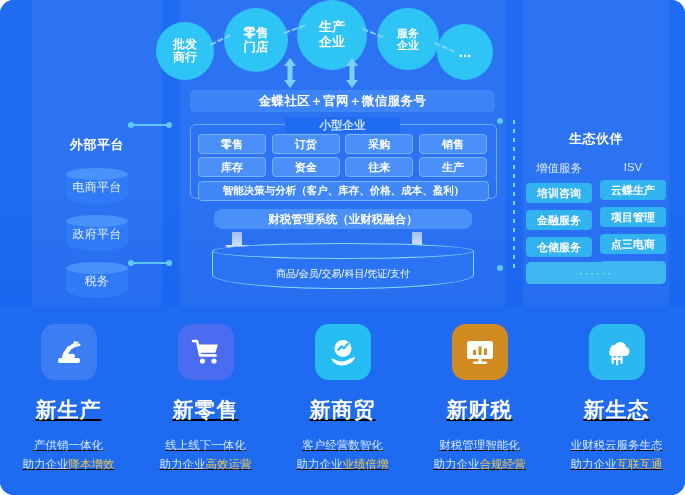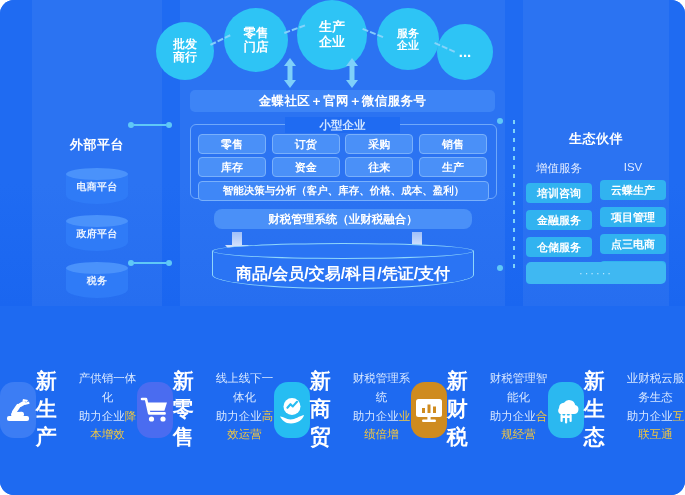--- a/index.html
+++ b/index.html
@@ -29,22 +29,22 @@
   .panel{position:absolute;margin-top:40px;}
   .panel-title{color:#ffffff;font-weight:bold;font-size:13px;text-align:center;letter-spacing:.5px;}
 
   
   .cyl{position:relative;width:62px;height:38px;margin:0 auto 9px auto;}
   .cyl .body{position:absolute;left:0;top:6px;width:62px;height:30px;background:#2f7bf7;
              border-radius:0 0 31px 31px/0 0 9px 9px;}
   .cyl .top{position:absolute;left:0;top:0;width:62px;height:12px;background:#4a92fb;
             border-radius:50%;}
   .cyl .lbl{position:absolute;left:0;top:0;width:62px;height:38px;display:flex;
-            align-items:center;justify-content:center;color:#eaf3ff;font-size:10px;
-            font-weight:bold;letter-spacing:.3px;}
+            align-items:center;justify-content:center;color:#eaf3ff;font-size:12px;
+            font-weight:normal;letter-spacing:.3px;}
 
   
   #center-head{position:absolute;left:190px;top:90px;width:305px;height:22px;
                background:#3d84f6;border-radius:5px;display:flex;align-items:center;
                justify-content:center;color:#fff;font-size:12.5px;font-weight:bold;letter-spacing:.4px;}
   #center-box{position:absolute;left:190px;top:124px;width:305px;height:73px;
               border:1px solid #6fa8fa;border-radius:6px;}
   #sme-tag{position:absolute;left:285px;top:117px;width:115px;height:16px;background:#1f6bf2;
            display:flex;align-items:center;justify-content:center;color:#cfe4ff;font-size:11.5px;
            font-weight:bold;}
@@ -61,43 +61,43 @@
   .bigarrow{position:absolute;width:26px;height:26px;}
   
   #db{position:absolute;left:212px;top:243px;width:262px;height:50px;}
   #db .dbtop{position:absolute;left:0;top:0;width:262px;height:16px;
              border:1.3px solid #8fd6fb;border-radius:50%;background:#2a74f4;box-sizing:border-box;}
   #db .dbbody{position:absolute;left:0;top:8px;width:262px;height:38px;
               border-left:1.3px solid #8fd6fb;border-right:1.3px solid #8fd6fb;
               border-bottom:1.3px solid #8fd6fb;border-radius:0 0 131px 131px/0 0 14px 14px;
               background:#2a74f4;box-sizing:border-box;}
   #db .dblbl{position:absolute;left:0;top:12px;width:262px;height:38px;display:flex;
-             align-items:center;justify-content:center;color:#ffffff;font-size:16px;font-weight:bold;}
+             align-items:center;justify-content:center;color:#ffffff;font-size:10px;font-weight:normal;}
 
   
   .colhead{color:#dfeaff;font-size:11.5px;text-align:center;font-weight:normal;}
   .pill{width:66px;height:20px;background:#31b3f0;border-radius:4px;display:flex;
         align-items:center;justify-content:center;color:#ffffff;font-size:11px;font-weight:bold;
         margin-bottom:7px;}
   #dots-bar{position:absolute;left:526px;top:262px;width:140px;height:22px;background:#3fb8f2;
             border-radius:5px;display:flex;align-items:center;justify-content:center;
             color:#bfe8ff;font-size:11px;letter-spacing:2px;}
 
   
   .conn{position:absolute;height:6px;display:flex;align-items:center;}
   .conn i{display:block;width:6px;height:6px;border-radius:50%;background:#5fc8f7;}
   .conn u{display:block;flex:1;height:1.5px;background:#5fc8f7;text-decoration:none;}
   .vdots{position:absolute;width:2px;background:repeating-linear-gradient(
             180deg,#7fd2f8 0 4px,transparent 4px 9px);}
 
   
   #bottom-area{position:absolute;left:0;top:306px;width:685px;height:189px;
                background:#1e6af1;}
-  .bcol{position:absolute;top:0;width:137px;height:189px;display:flex;flex-direction:row;
-        align-items:center;}
+  .bcol{position:absolute;top:0;width:137px;height:189px;display:flex;flex-direction:column;
+        align-items:center;text-decoration:underline;}
   .bicon{width:56px;height:56px;border-radius:14px;margin-top:18px;
          display:flex;align-items:center;justify-content:center;}
   .btitle{color:#ffffff;font-size:21px;font-weight:bold;margin-top:16px;letter-spacing:1px;}
   .bsub{color:#d7e7ff;font-size:11.5px;margin-top:12px;text-align:center;line-height:1.65;}
   .bsub em{font-style:normal;}
 </style>
 </head>
 <body>
 
 <div id="root">
@@ -305,21 +305,21 @@
     <div class="bcol" style="left:274px;">
       <div class="bicon" style="background:#26bdf2;">
         <svg width="34" height="34" viewBox="0 0 34 34">
           <circle cx="17" cy="13.5" r="8.5" fill="#ffffff"></circle>
           <path d="M12.4 14.8 l3.1 -3.6 2.3 2.2 4.2 -4.6" stroke="#26bdf2" stroke-width="2.1" fill="none" stroke-linecap="round" stroke-linejoin="round"></path>
           <path d="M5 23.5 c4 0 6 3 10.5 3 c5 0 8.5 -3.5 13.5 -4.5 c-1 4.5 -6.5 8.5 -13 8.5 c-6 0 -9 -3.5 -11 -7 z" fill="#ffffff"></path>
         </svg>
       </div>
       <div class="btitle">新商贸</div>
       <div class="bsub">
-        <div>财税管理系统</div>
+        <div>客户经营数智化</div>
         <div>
           <em>助力企业</em><em style="color:#f5c83c;">业绩倍增</em>
         </div>
       </div>
     </div>
 
     <div class="bcol" style="left:548px;">
       <div class="bicon" style="background:#2bb8f0;">
         <svg width="34" height="34" viewBox="0 0 34 34">
           <path d="M10 15 a5.5 5.5 0 0 1 5 -5.2 a6.2 6.2 0 0 1 11.2 2.2 a4.6 4.6 0 0 1 -1.2 9 H11 a4.6 4.6 0 0 1 -1 -6 z" fill="#ffffff"></path>

